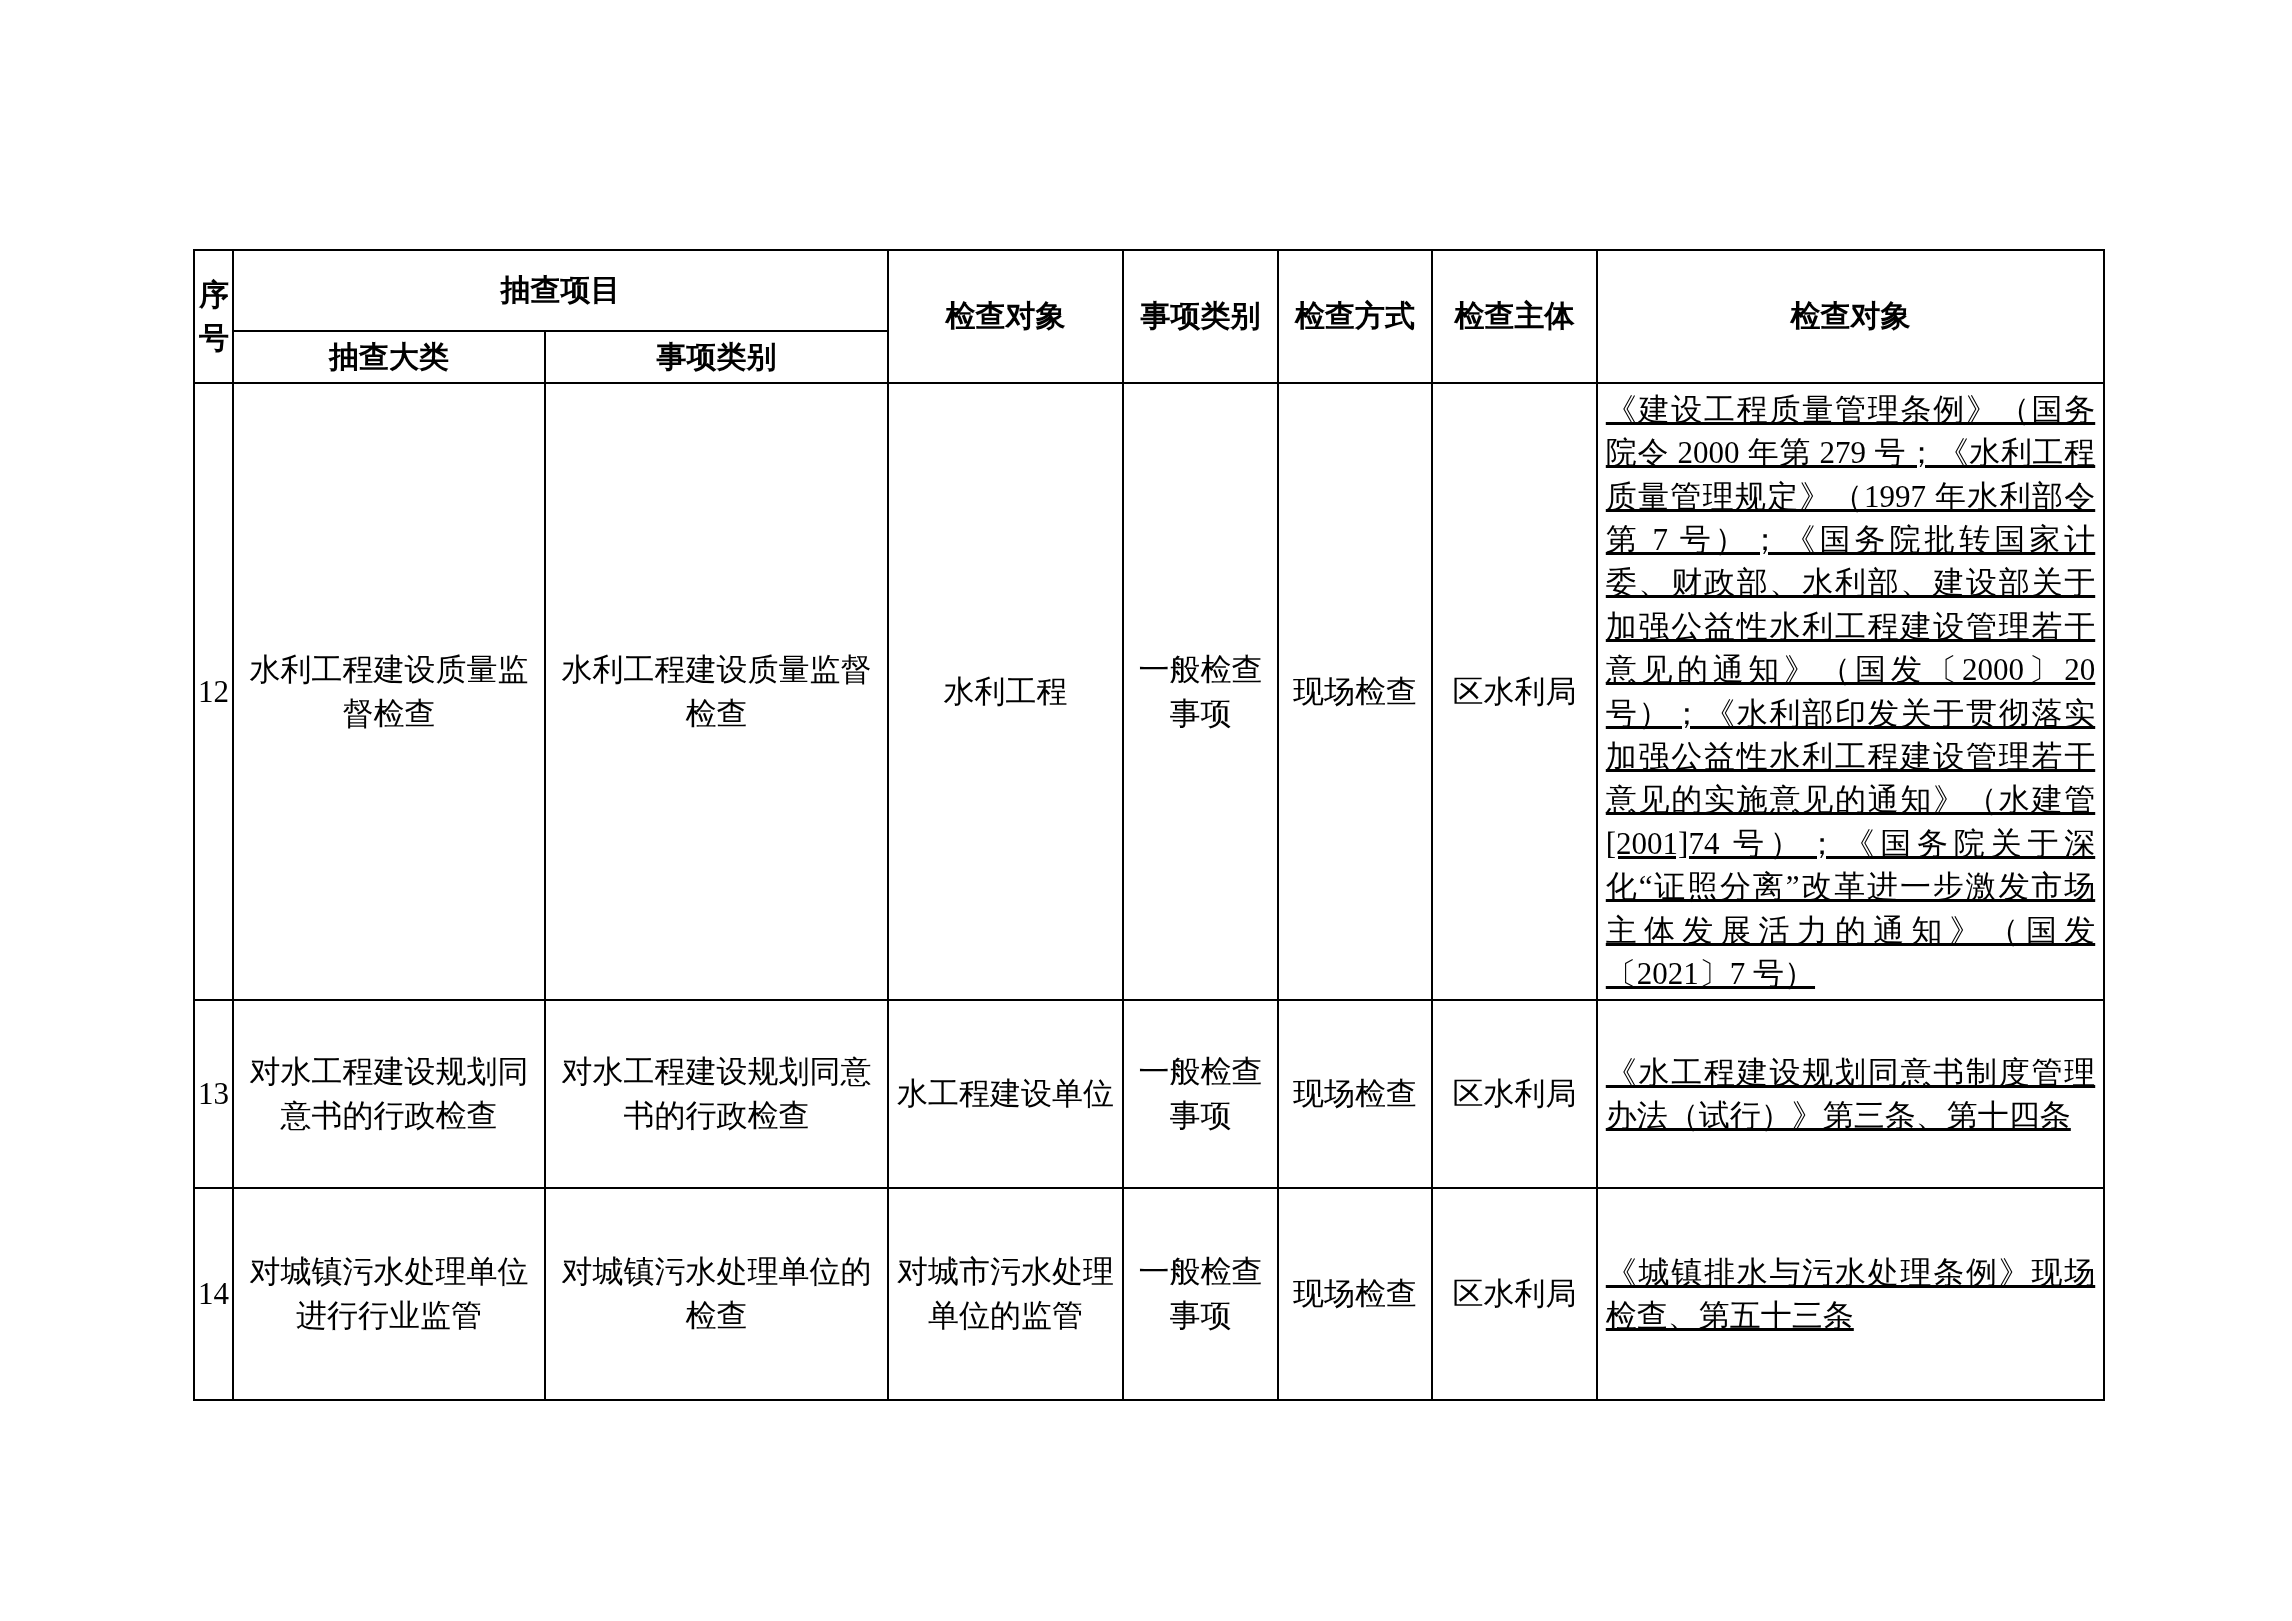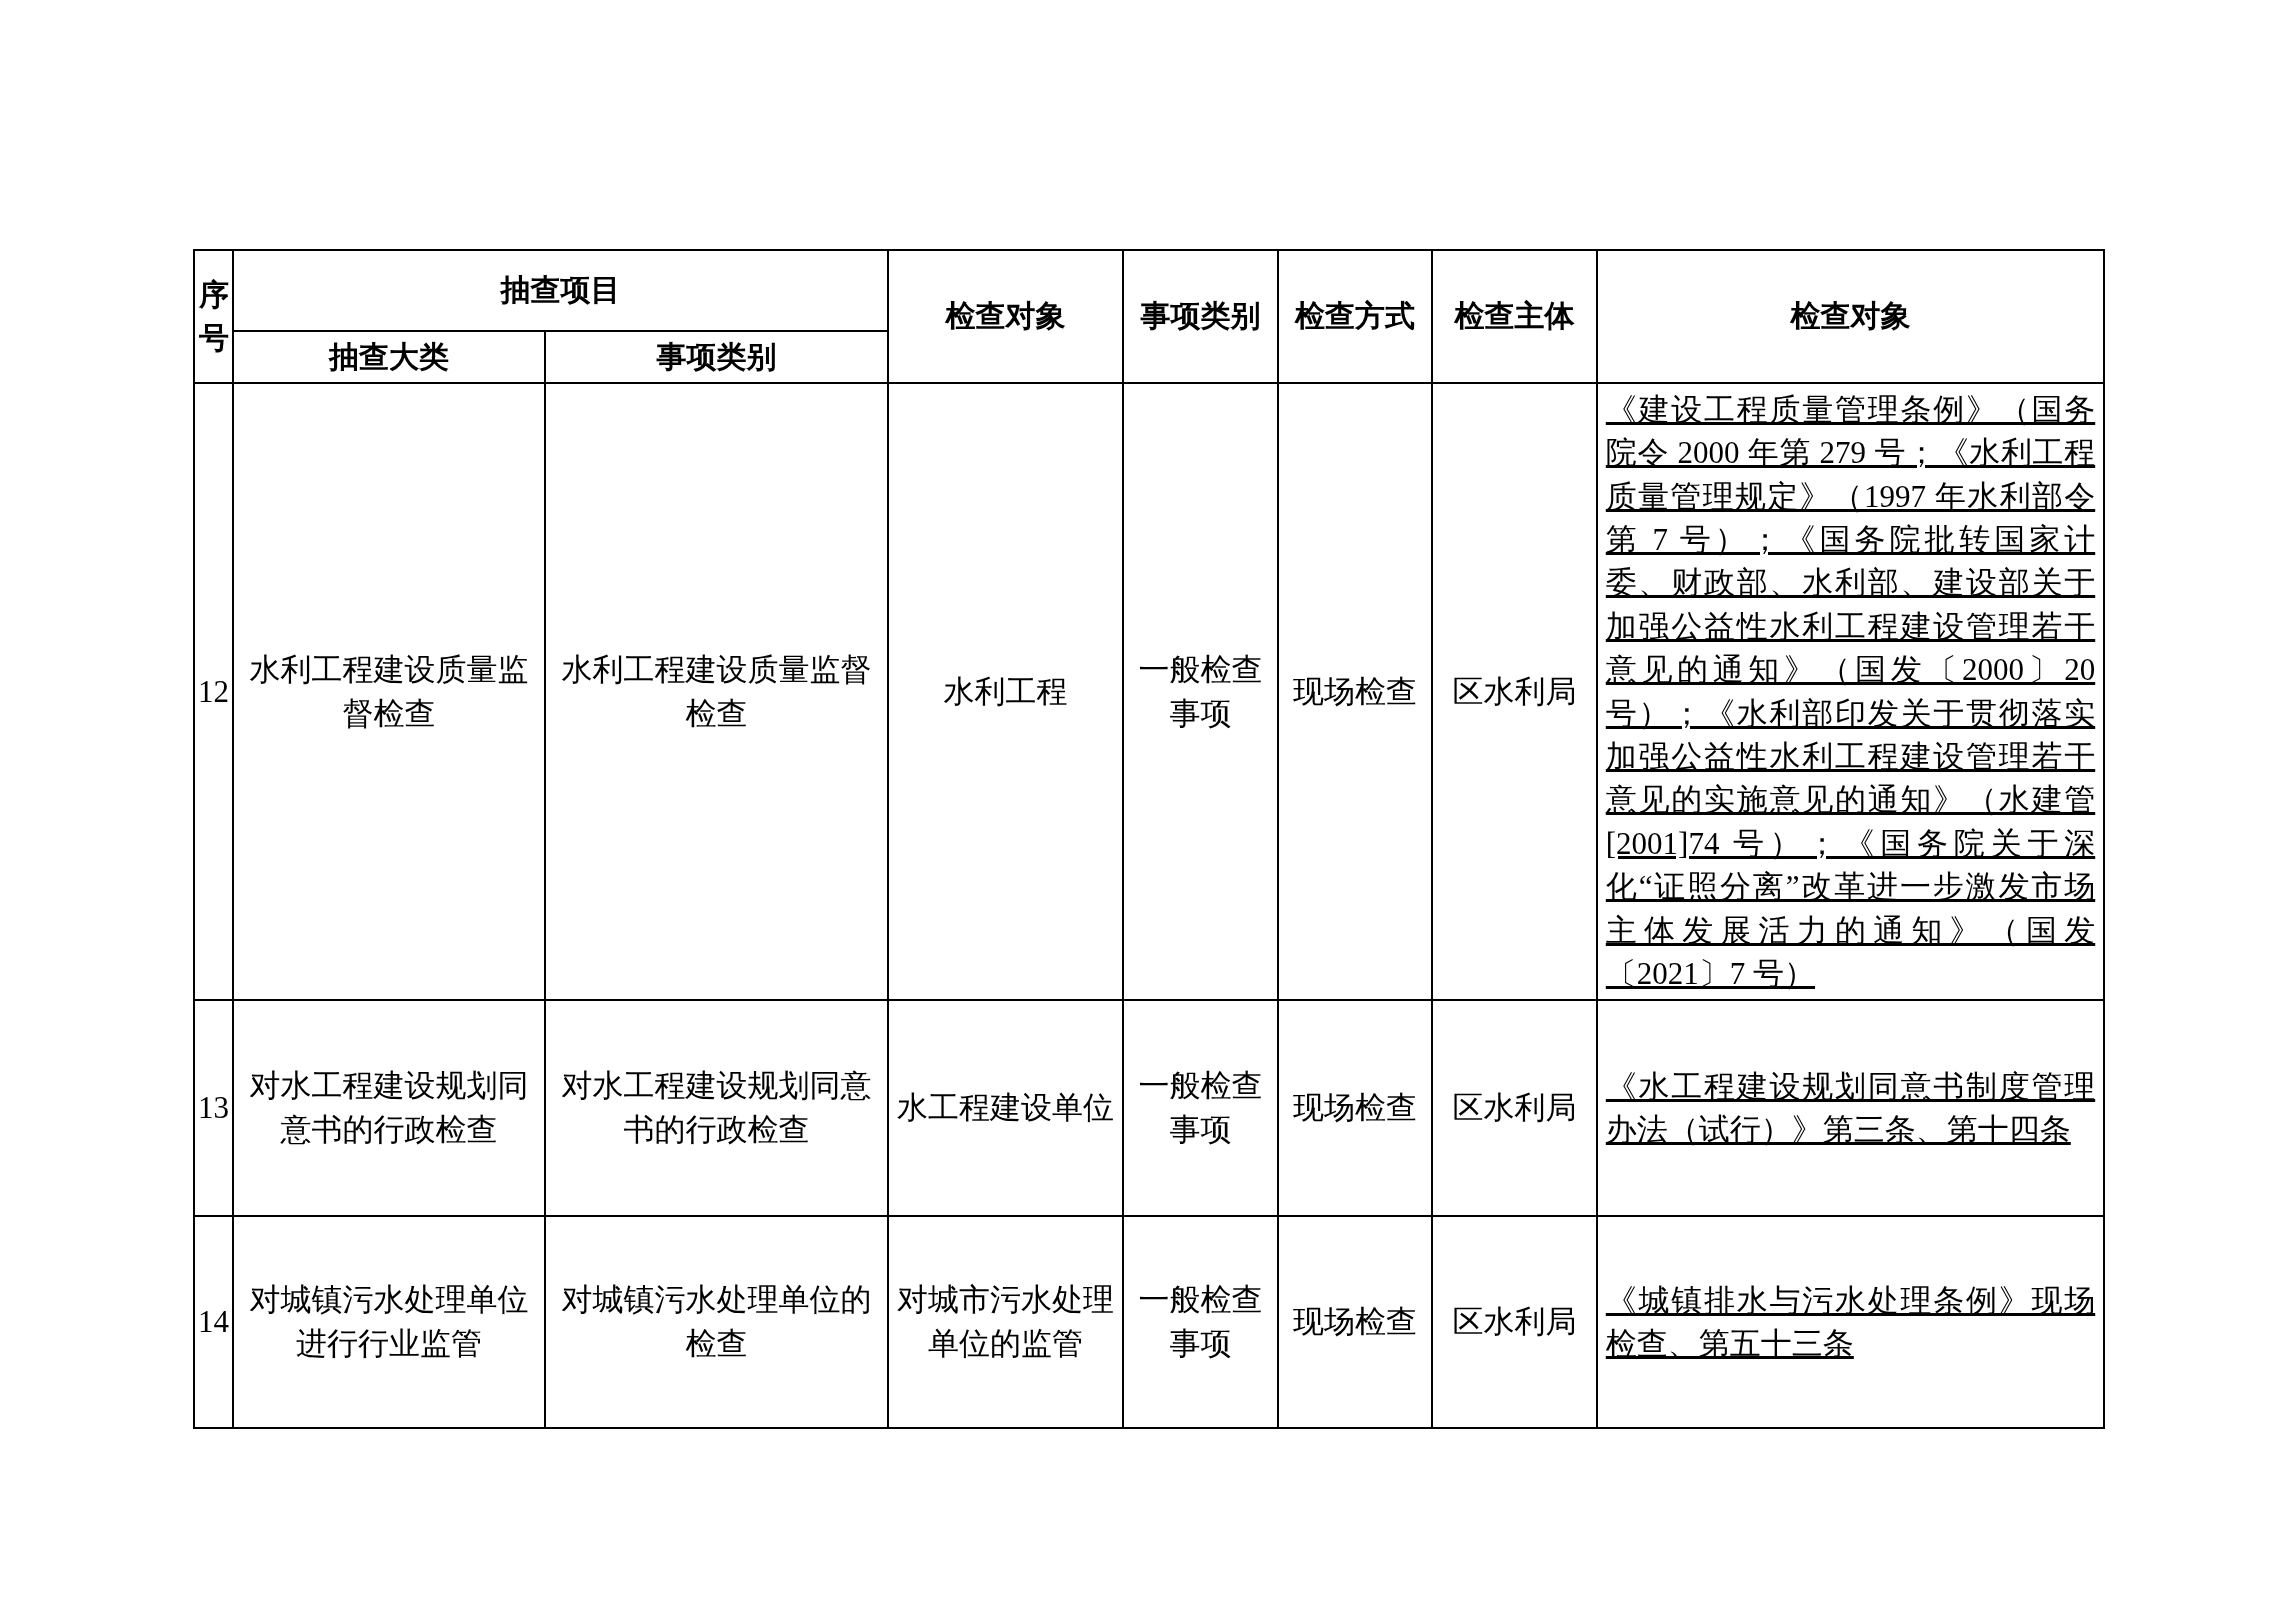--- a/index.html
+++ b/index.html
@@ -79,21 +79,21 @@
       <tr style="height:606px">
         <td class="seq">12</td>
         <td>水利工程建设质量监督检查</td>
         <td>水利工程建设质量监督检查</td>
         <td>水利工程</td>
         <td>一般检查事项</td>
         <td>现场检查</td>
         <td>区水利局</td>
         <td class="basis">《建设工程质量管理条例》（国务院令 2000 年第 279 号；《水利工程质量管理规定》（1997 年水利部令第 7 号）；《国务院批转国家计委、财政部、水利部、建设部关于加强公益性水利工程建设管理若干意见的通知》（国发〔2000〕20 号）；《水利部印发关于贯彻落实加强公益性水利工程建设管理若干意见的实施意见的通知》（水建管[2001]74 号）；《国务院关于深化“证照分离”改革进一步激发市场主体发展活力的通知》（国发〔2021〕7 号）</td>
       </tr>
-      <tr style="height:216px">
+      <tr style="height:188px">
         <td class="seq">13</td>
         <td>对水工程建设规划同意书的行政检查</td>
         <td>对水工程建设规划同意书的行政检查</td>
         <td>水工程建设单位</td>
         <td>一般检查事项</td>
         <td>现场检查</td>
         <td>区水利局</td>
         <td class="basis">《水工程建设规划同意书制度管理办法（试行）》第三条、第十四条</td>
       </tr>
       <tr style="height:212px">

